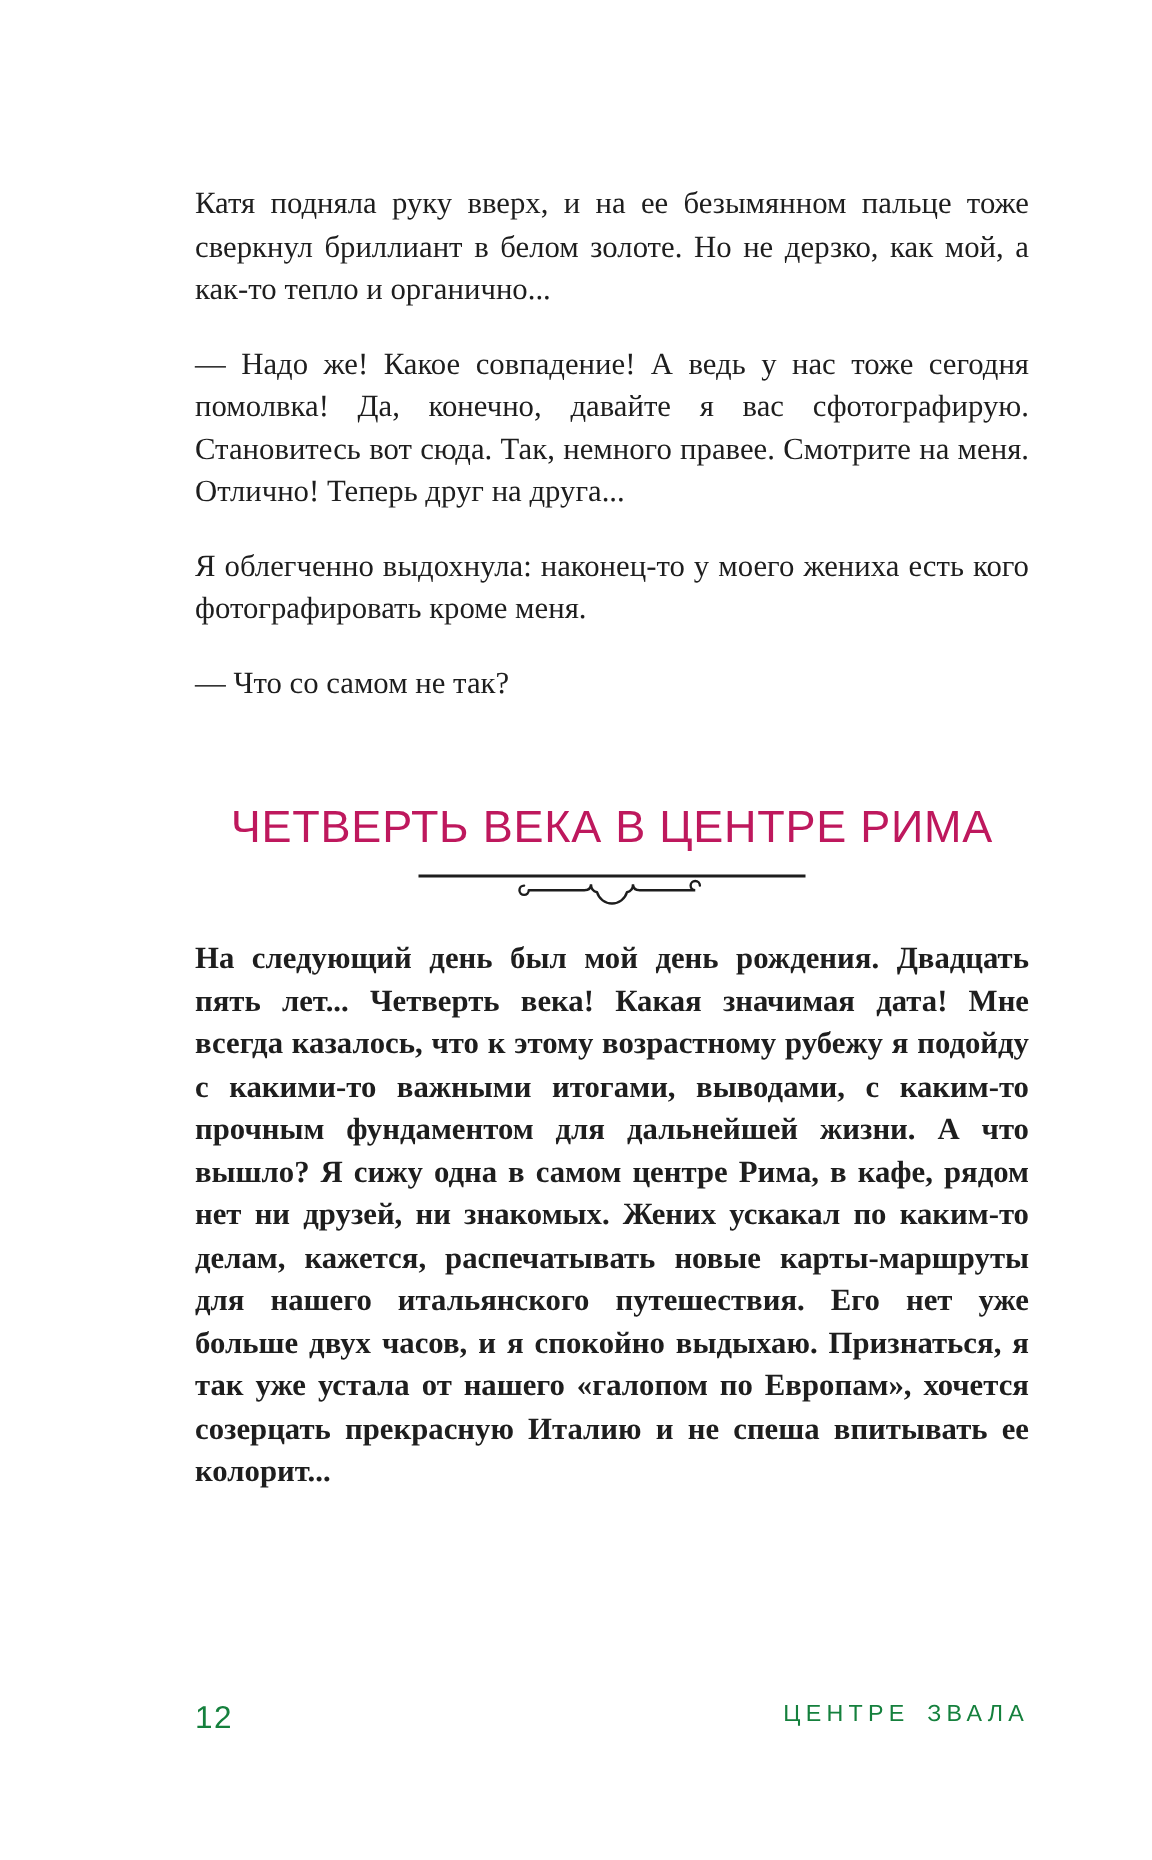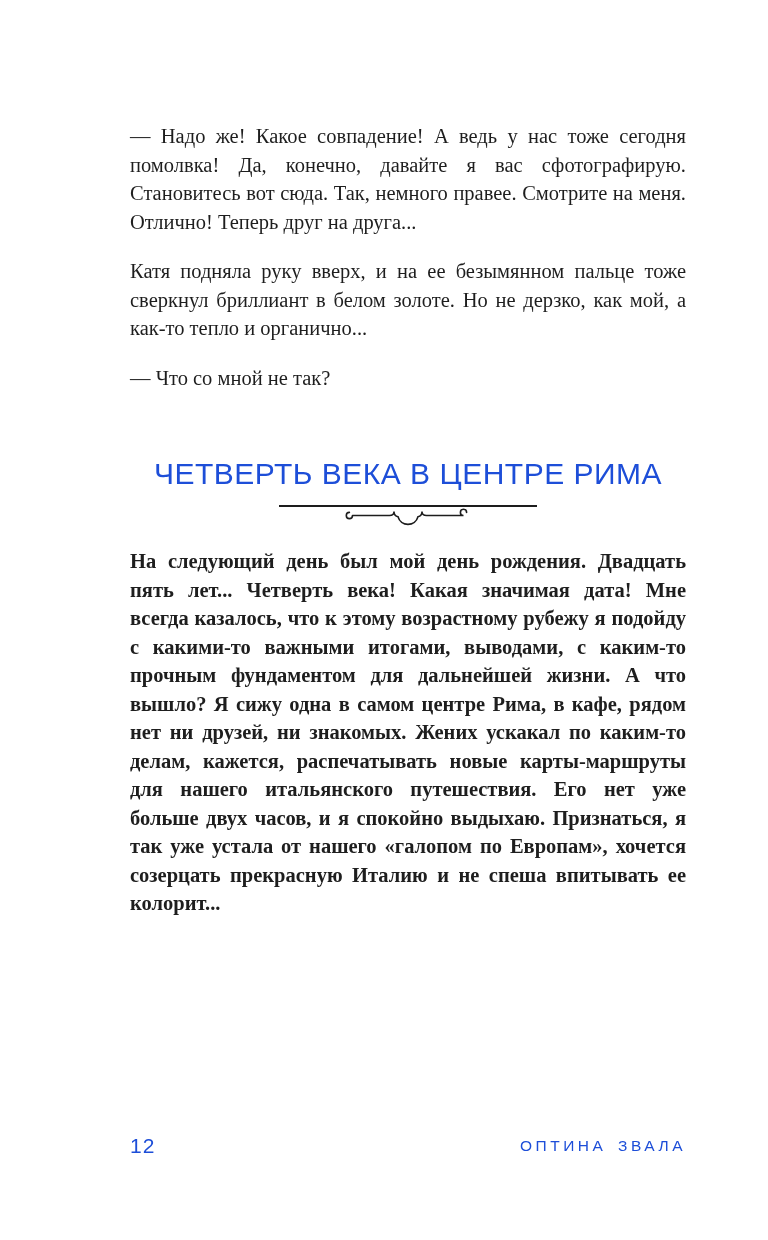--- a/index.html
+++ b/index.html
@@ -39,21 +39,21 @@
     text-align: left;
   }
   .chapter-heading {
     margin: 64px 0 0 0;
     font-family: "Liberation Sans", "DejaVu Sans", sans-serif;
     font-size: 30px;
     line-height: 36px;
     font-weight: 400;
     letter-spacing: 0.5px;
     text-align: center;
-    color: #1d4ed8;
+    color: #be185d;
   }
   .ornament {
     margin-top: 13px;
   }
   .ornament-rule {
     width: 258px;
     margin: 0 auto;
     border: 0;
     border-top: 2px solid #1d1d1d;
   }
@@ -68,23 +68,23 @@
   .section-bottom p.body-par:last-child {
     margin-bottom: 0;
   }
   .footer {
     position: absolute;
     left: 130px;
     top: 1134px;
     width: 556px;
     display: flex;
     justify-content: space-between;
-    align-items: center;
+    align-items: flex-start;
     font-family: "Liberation Sans", "DejaVu Sans", sans-serif;
-    color: #1d4ed8;
+    color: #15803d;
   }
   .page-number {
     font-size: 21px;
     font-weight: 300;
     letter-spacing: 1px;
   }
   .running-title {
     font-size: 15.5px;
     font-weight: 400;
     letter-spacing: 3.5px;
@@ -92,23 +92,24 @@
   }
 </style>
 </head>
 <body>
 
 <div class="page">
 
   <div class="text-col">
 
     <div>
+      <p class="body-par">Катя подняла руку вверх, и на ее безымянном пальце тоже сверкнул бриллиант в белом золоте. Но не дерзко, как мой, а как-то тепло и органично...</p>
       <p class="body-par">— Надо же! Какое совпадение! А ведь у нас тоже сегодня помолвка! Да, конечно, давайте я вас сфотографирую. Становитесь вот сюда. Так, немного правее. Смотрите на меня. Отлично! Теперь друг на друга...</p>
-      <p class="body-par">Катя подняла руку вверх, и на ее безымянном пальце тоже сверкнул бриллиант в белом золоте. Но не дерзко, как мой, а как-то тепло и органично...</p>
-      <p class="body-par dialogue-line">— Что со мной не так?</p>
+      <p class="body-par">Я облегченно выдохнула: наконец-то у моего жениха есть кого фотографировать кроме меня.</p>
+      <p class="body-par dialogue-line">— Что со самом не так?</p>
     </div>
 
     <h2 class="chapter-heading">ЧЕТВЕРТЬ ВЕКА В ЦЕНТРЕ РИМА</h2>
 
     <div class="ornament">
       <hr class="ornament-rule">
       <svg class="ornament-flourish" width="132" height="24" viewBox="0 0 132 24" aria-hidden="true">
         <path fill="none" stroke="#1d1d1d" stroke-width="1.6" stroke-linecap="round" d="M10.5,7.5 a3.1,3.1 0 1 1 -3.1,-3.1
                  M10.5,7.5 L47.5,7.5
                  Q52,7.5 52,3.5
@@ -122,16 +123,16 @@
     </div>
 
     <div class="section-bottom">
       <p class="body-par">На следующий день был мой день рождения. Двадцать пять лет... Четверть века! Какая значимая дата! Мне всегда казалось, что к этому возрастному рубежу я подойду с какими-то важными итогами, выводами, с каким-то прочным фундаментом для дальнейшей жизни. А что вышло? Я сижу одна в самом центре Рима, в кафе, рядом нет ни друзей, ни знакомых. Жених ускакал по каким-то делам, кажется, распечатывать новые карты-маршруты для нашего итальянского путешествия. Его нет уже больше двух часов, и я спокойно выдыхаю. Признаться, я так уже устала от нашего «галопом по Европам», хочется созерцать прекрасную Италию и не спеша впитывать ее колорит...</p>
     </div>
 
   </div>
 
   <div class="footer">
     <span class="page-number">12</span>
-    <span class="running-title">ОПТИНА ЗВАЛА</span>
+    <span class="running-title">ЦЕНТРЕ ЗВАЛА</span>
   </div>
 
 </div>
 
 </body></html>

